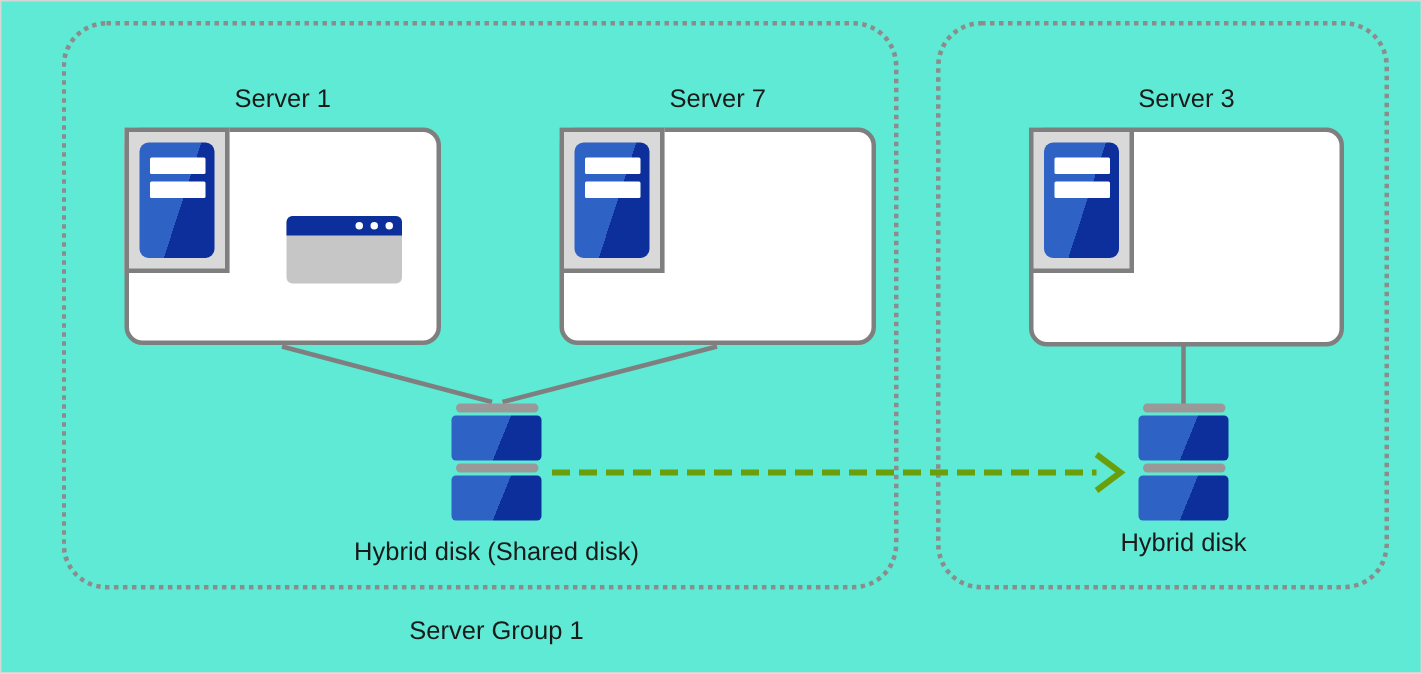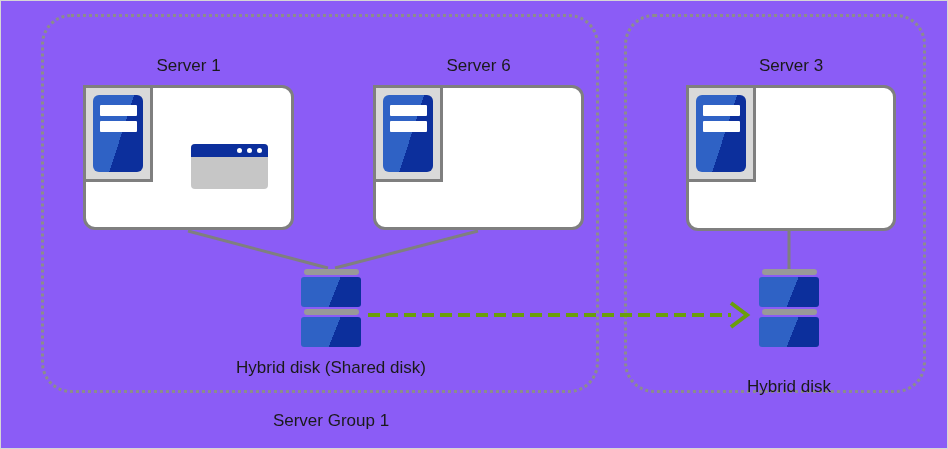--- a/index.html
+++ b/index.html
@@ -1,20 +1,20 @@
 <!DOCTYPE html>
 <html><head>
 <meta charset="utf-8">
 <style>
   html, body { margin: 0; padding: 0; background: #ffffff; }
   .canvas {
     position: relative;
     width: 948px;
     height: 449px;
-    background: #8b5cf6;
+    background: #5eead4;
     border: 1px solid #d6d6d6;
     box-sizing: border-box;
     font-family: "Liberation Sans", "DejaVu Sans", sans-serif;
     color: #1a1a1a;
     overflow: hidden;
   }
   .group {
     position: absolute;
     border: 3px dotted #8c8c8c;
     border-radius: 30px;
@@ -29,21 +29,21 @@
     text-align: center;
     font-size: 17px;
     line-height: 20px;
     white-space: nowrap;
   }
   .server-title-1 { left: 82px;  top: 55px; width: 211px; }
   .server-title-2 { left: 372px; top: 55px; width: 211px; }
   .server-title-3 { left: 685px; top: 55px; width: 210px; text-align: center; }
   .app-label      { left: 160px; top: 104px; width: 150px; }
   .disk1-label    { left: 180px; top: 357px; width: 300px; }
-  .disk2-label    { left: 638px; top: 376px; width: 300px; }
+  .disk2-label    { left: 638px; top: 351px; width: 300px; }
   .mirroring-label{ left: 445px; top: 323px; width: 160px; }
   .group1-label   { left: 180px; top: 399px; width: 300px; margin-top: 11px; }
   .group2-label   { left: 640px; top: 399px; width: 300px; }
 
   .server-box {
     position: absolute;
     width: 211px;
     height: 145px;
     background: #ffffff;
     border: 3px solid #7f7f7f;
@@ -164,21 +164,21 @@
     </div>
   </div>
   <div class="app-window">
     <div class="app-titlebar">
       <div class="app-dot dot-1"></div>
       <div class="app-dot dot-2"></div>
       <div class="app-dot dot-3"></div>
     </div>
   </div>
 
-  <div class="label server-title-2">Server 6</div>
+  <div class="label server-title-2">Server 7</div>
   <div class="server-box box-2"></div>
   <div class="icon-frame frame-2">
     <div class="server-glyph">
       <div class="bar bar-top"></div>
       <div class="bar bar-bottom"></div>
     </div>
   </div>
 
   <div class="label server-title-3">Server 3</div>
   <div class="server-box box-3"></div>

